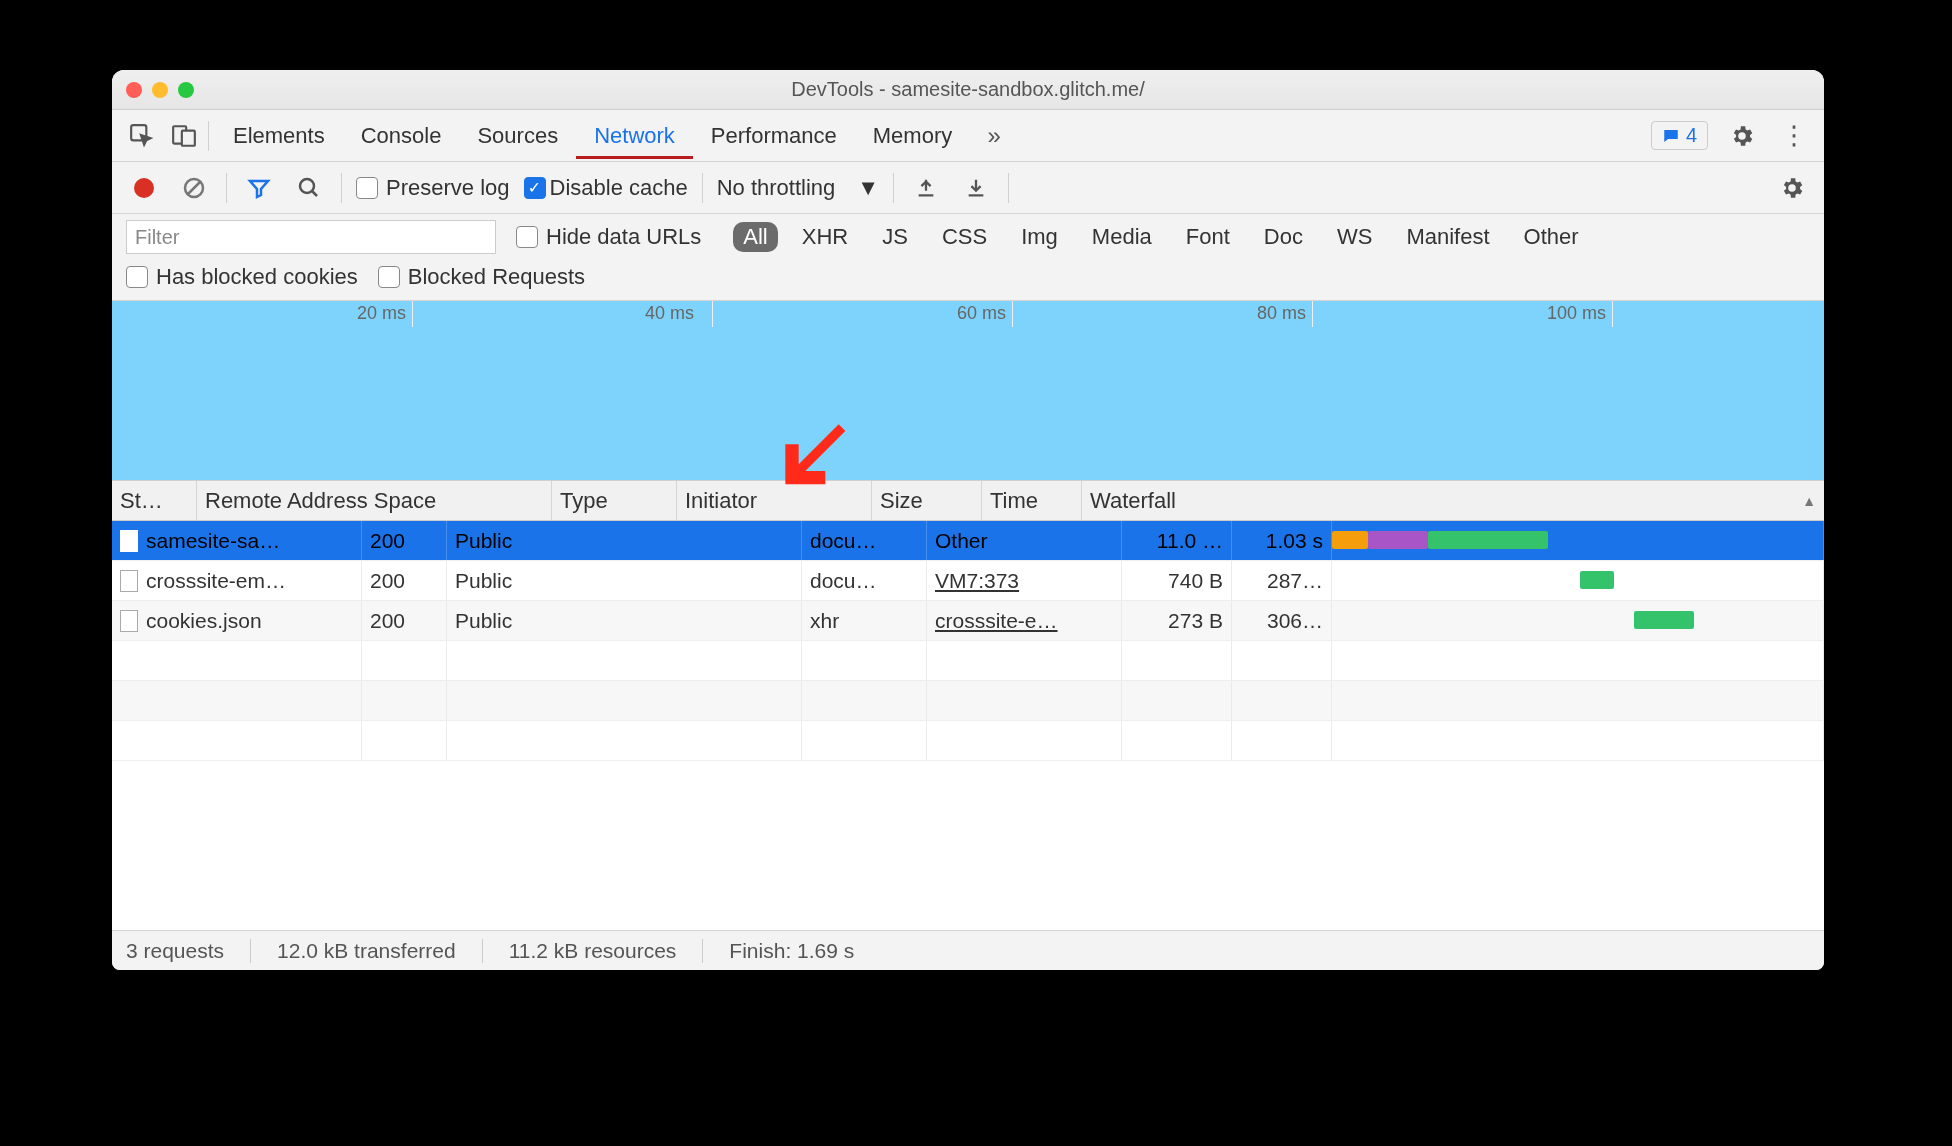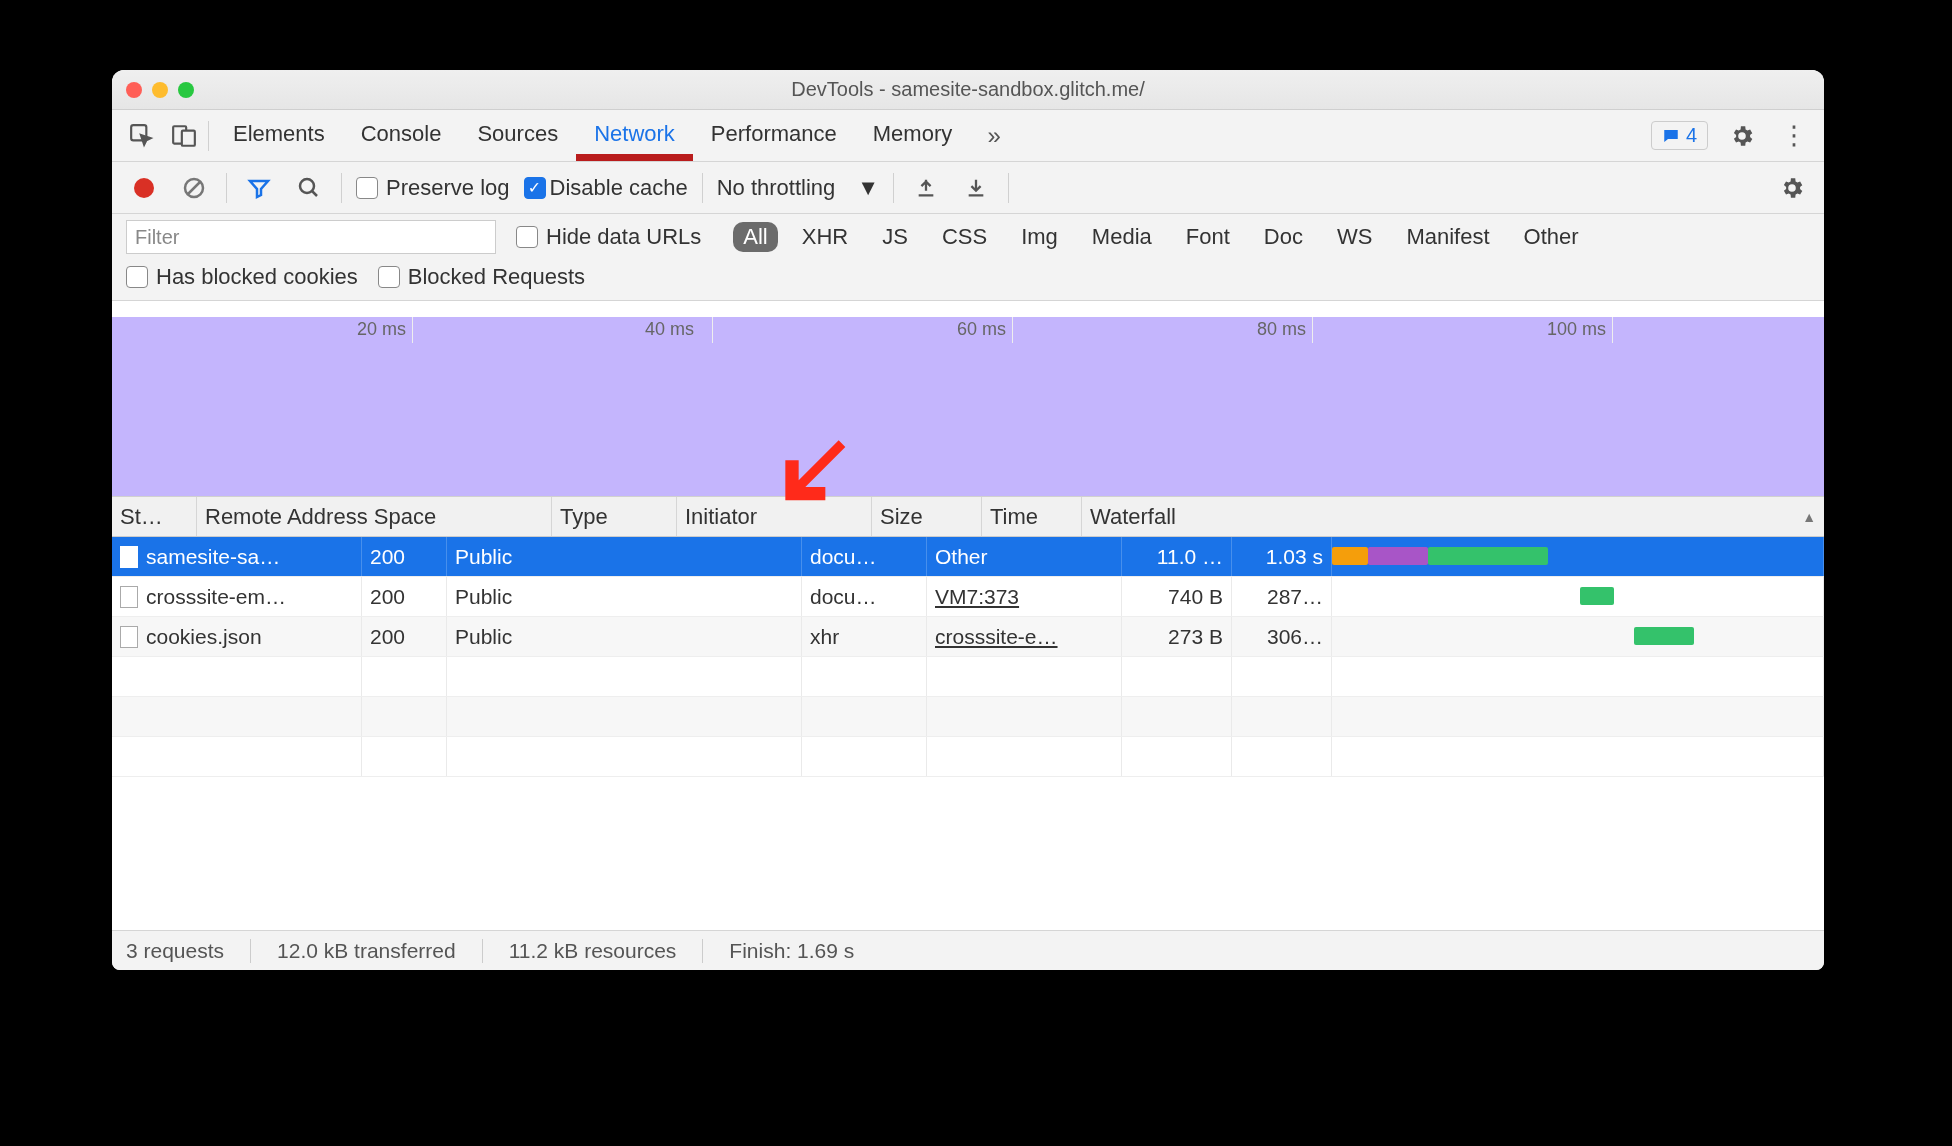--- a/index.html
+++ b/index.html
@@ -43,21 +43,21 @@
     height: 52px;
     background:#f3f3f3;
     border-bottom:1px solid #d5d5d5;
     display:flex;
     align-items:center;
     padding:0 12px;
     gap: 6px;
   }
   .icon-btn { width:36px; height:36px; display:flex; align-items:center; justify-content:center; cursor:pointer; color:#555; }
   .tab { padding: 10px 18px; font-size:22px; color:#333; cursor:pointer; }
-  .tab.active { color:#1a73e8; border-bottom: 7px solid #b91c1c; padding-bottom:7px; }
+  .tab.active { color:#1a73e8; border-bottom: 3px solid #b91c1c; padding-bottom:7px; }
   .tabbar .right { margin-left:auto; display:flex; align-items:center; gap:16px; }
   .badge-msg { display:flex; align-items:center; gap:6px; border:1px solid #ccc; border-radius:4px; padding:2px 10px; color:#1a73e8; font-size:20px; }
   .toolbar2 {
     height: 52px;
     background:#f3f3f3;
     border-bottom:1px solid #d5d5d5;
     display:flex;
     align-items:center;
     padding:0 14px;
     gap:14px;
@@ -77,22 +77,21 @@
   }
   .filterbar .row { display:flex; align-items:center; gap:20px; flex-wrap:wrap; }
   .filterbar .row + .row { margin-top:10px; }
   .filter-input { width: 370px; height:34px; border:1px solid #ccc; background:#fff; padding:2px 8px; font-size:20px; color:#888; display:flex; align-items:center; }
   .pill { padding:2px 10px; border-radius:10px; cursor:pointer; }
   .pill.on { background:#6b6b6b; color:#fff; }
   .timeline {
     height: 180px;
     border-bottom:1px solid #d0d0d0;
     position:relative;
-    background:#c4b5fd;
-    margin-top:16px;
+    background:#7dd3fc;
   }
   .timeline .ticks { position:absolute; left:0; right:0; top:0; height:26px; }
   .timeline .tick { position:absolute; top:2px; font-size:18px; color:#666; text-align:right; transform:translateX(-100%); padding-right:6px; }
   .timeline .tline { position:absolute; top:0; bottom:0; width:1px; background:#eee; }
   .arrow-annot {
     position:absolute; color:#ff2a1a;
     font-size:70px; font-weight:900;
     transform: rotate(0deg);
   }
   .grid-head {
@@ -101,21 +100,21 @@
     border-bottom:1px solid #ccc;
     font-size:22px;
     height:40px;
   }
   .gh { padding:6px 8px; border-right:1px solid #d6d6d6; overflow:hidden; white-space:nowrap; text-overflow:ellipsis; display:flex; align-items:center; }
   .gh.waterfall { justify-content:space-between; border-right:none; }
   .sort-tri { color:#777; font-size:14px; }
   .grid-body { flex:1; overflow:auto; background:#fff; }
   .gr { display:flex; height:40px; align-items:center; font-size:21px; border-bottom:1px solid #eee; }
   .gr:nth-child(odd){ background:#f7f7f7; }
-  .gr.selected { background:#1a73e8; color:#ffffff; }
+  .gr.selected { background:#1a73e8; color:#000000; }
   .gc { padding:4px 8px; border-right:1px solid #eaeaea; overflow:hidden; white-space:nowrap; text-overflow:ellipsis; height:100%; display:flex; align-items:center; }
   .gr.selected .gc { border-right-color: rgba(255,255,255,.2); }
   .gc.size, .gc.time { justify-content:flex-end; }
   .c-name  { width: 250px; }
   .c-status{ width: 85px; }
   .c-ras   { width: 355px; }
   .c-type  { width: 125px; }
   .c-init  { width: 195px; }
   .c-size  { width: 110px; }
   .c-time  { width: 100px; }

